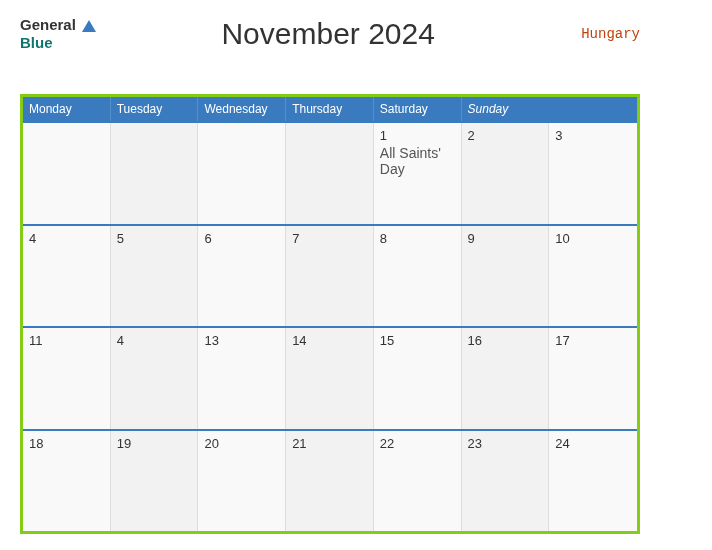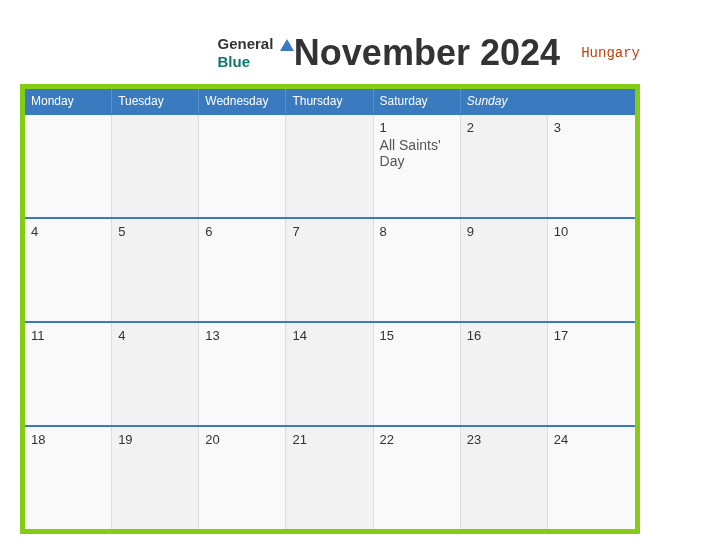--- a/index.html
+++ b/index.html
@@ -8,60 +8,60 @@
       height: 550px;
       background: #fff;
       font-family: Arial, sans-serif;
       overflow: hidden;
     }
 
     .page {
       width: 660px;
       height: 550px;
       background: #fff;
-      padding: 32px 20px 16px 20px;
-      display: flex;
-      flex-direction: column;
-      align-items: flex-end;
+      padding: 16px 20px 16px 20px;
+      display: flex;
+      flex-direction: column;
     }
 
     .header {
       display: flex;
       align-items: center;
       justify-content: space-between;
       margin-bottom: 10px;
     }
 
     .logo {
       display: flex;
       flex-direction: column;
       line-height: 1.1;
     }
 
     .title {
-      font-size: 36px;
-      font-weight: bold;
+      font-size: 30px;
+      font-weight: normal;
       color: #333;
       text-align: center;
       flex: 1;
     }
 
     .country {
       font-size: 14px;
       color: #c2410c;
       text-align: right;
       min-width: 80px;
       font-family: Liberation Mono, monospace;
     }
 
     .calendar {
       flex: 1;
       display: flex;
       flex-direction: column;
-      border: 5px solid #84cc16;
+      border: 3px solid #84cc16;
+      margin-top: 33px;
     }
 
     .days-header {
       display: grid;
       grid-template-columns: repeat(7, 1fr);
       background: #3a7abf;
     }
 
     .day-header {
       color: #fff;

